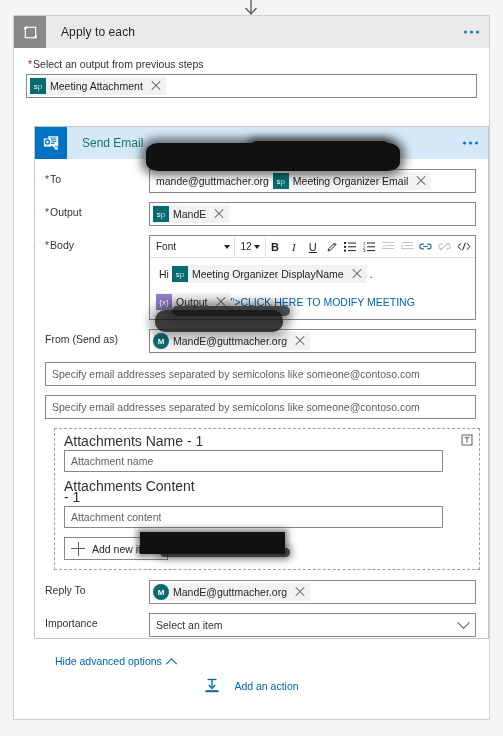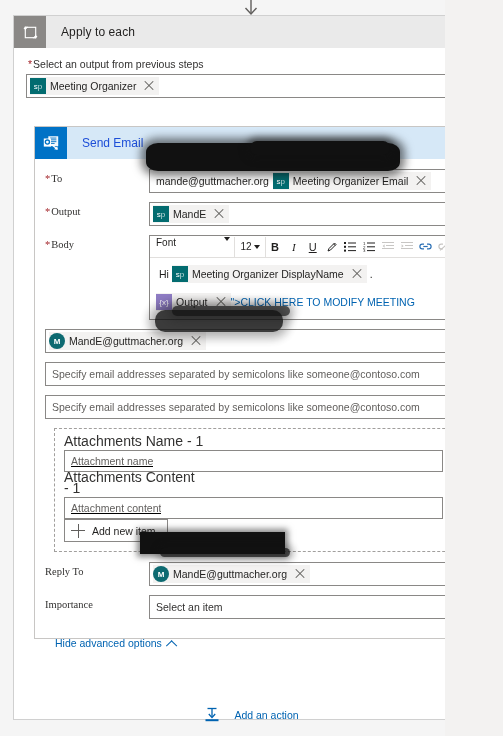--- a/index.html
+++ b/index.html
@@ -5,21 +5,21 @@
   * { box-sizing: border-box; }
   html, body {
     margin: 0; padding: 0;
     width: 503px; height: 736px;
     background: #f3f2f1;
     font-family: "Liberation Sans", sans-serif;
     -webkit-font-smoothing: antialiased;
   }
   #root {
     position: relative;
-    width: 445px; height: 736px;
+    width: 503px; height: 736px;
     background: #f5f5f5;
     overflow: hidden;
   }
 
   
   .connector {
     position: absolute; left: 0; top: 0;
     width: 503px; height: 16px;
   }
   .connector svg { position: absolute; left: 239px; top: 0; }
@@ -120,34 +120,33 @@
     background: #d6e8f7;
     display: flex; align-items: center;
   }
   .action-icon {
     width: 32px; height: 32px;
     background: #0072c6;
     display: flex; align-items: center; justify-content: center;
     flex: 0 0 32px;
   }
   .action-title {
-    font-size: 12px; color: #1d4ed8; margin-left: 15px;
+    font-size: 12px; color: #0f766e; margin-left: 15px;
   }
 
   .action-body { padding: 10px 12px 0 10px; position: relative; }
 
   .row {
     display: flex; align-items: flex-start;
     margin-bottom: 9px;
   }
   .row-label {
     width: 104px; flex: 0 0 104px;
     font-size: 10.5px; color: #323130;
     padding-top: 4px;
-    font-family: Liberation Serif, serif;
   }
   .row-field { flex: 1 1 auto; min-width: 0; }
 
   .field-box {
     border: 1px solid #8a8886;
     background: #fff;
     min-height: 24px;
     display: flex; align-items: center;
     padding: 0 3px;
   }
@@ -160,21 +159,21 @@
   
   .rte { border: 1px solid #8a8886; background: #fff; }
   .rte-toolbar {
     display: flex; align-items: center;
     height: 22px;
     border-bottom: 1px solid #e1dfdd;
     padding: 0 2px;
     font-size: 10px; color: #201f1e;
   }
   .tb-font {
-    width: 84px; display: flex; align-items: flex-start;
+    width: 84px; display: flex; align-items: center;
     justify-content: space-between;
     border-right: 1px solid #e1dfdd;
     height: 20px; padding: 0 4px;
   }
   .tb-size {
     display: flex; align-items: center; gap: 2px;
     border-right: 1px solid #e1dfdd;
     height: 20px; padding: 0 5px;
   }
   .caret {
@@ -212,21 +211,21 @@
   }
   .attach-label {
     font-size: 14px; color: #323130;
     margin-bottom: 3px; line-height: 11px;
   }
   .attach-input {
     border: 1px solid #8a8886; background: #fff;
     height: 22px; width: 379px;
     display: flex; align-items: center;
     padding-left: 6px;
-    text-decoration: underline;
+    margin-bottom: 9px;
   }
   .attach-input .placeholder { padding-left: 0; }
   .add-item-btn {
     display: inline-flex; align-items: center;
     height: 23px; padding: 0 11px 0 6px;
     border: 1px solid #8a8886; background: #fff;
     font-size: 10.5px; color: #201f1e;
   }
   .plus {
     position: relative; width: 14px; height: 14px;
@@ -262,21 +261,21 @@
     font-size: 10.5px; color: #0063b1;
     margin-left: 10px;
   }
   .advanced-toggle .chev.up { margin-left: 7px; width: 8px; height: 8px; }
 
   
   .add-action {
     position: absolute; left: 0; right: 0; top: 662px;
     display: flex; align-items: center; justify-content: center;
     gap: 14px;
-    font-size: 10.5px; color: #0063b1; margin-top: 29px;
+    font-size: 10.5px; color: #0063b1;
   }
 
   
   .redact {
     position: absolute;
     background: #111;
     pointer-events: none;
   }
 </style>
 </head>
@@ -311,21 +310,21 @@
       </div>
     </div>
 
     <div class="loop-body">
       <div class="req-label">
         <span class="req-star">*</span><span>Select an output from previous steps</span>
       </div>
       <div class="token-input">
         <span class="chip">
           <span class="chip-ico sp">s<span style="opacity:.75">p</span></span>
-          <span class="chip-label">Meeting Organizer</span>
+          <span class="chip-label">Meeting Attachment</span>
           <span class="chip-x"></span>
         </span>
       </div>
     </div>
 
     <div class="action-card">
 
       <div class="action-header">
         <div class="action-icon">
           <svg width="18" height="18" viewBox="0 0 20 20">
@@ -484,20 +483,21 @@
                   </span>
                   <span class="link-text">"&gt;CLICK HERE TO MODIFY MEETING</span>
                 </div>
               </div>
             </div>
           </div>
         </div>
 
         
         <div class="row" style="margin-top:5px">
+          <div class="row-label">From (Send as)</div>
           <div class="row-field">
             <div class="field-box">
               <span class="chip">
                 <span class="chip-ico m">M</span>
                 <span class="chip-label">MandE@guttmacher.org</span>
                 <span class="chip-x"></span>
               </span>
             </div>
           </div>
         </div>

